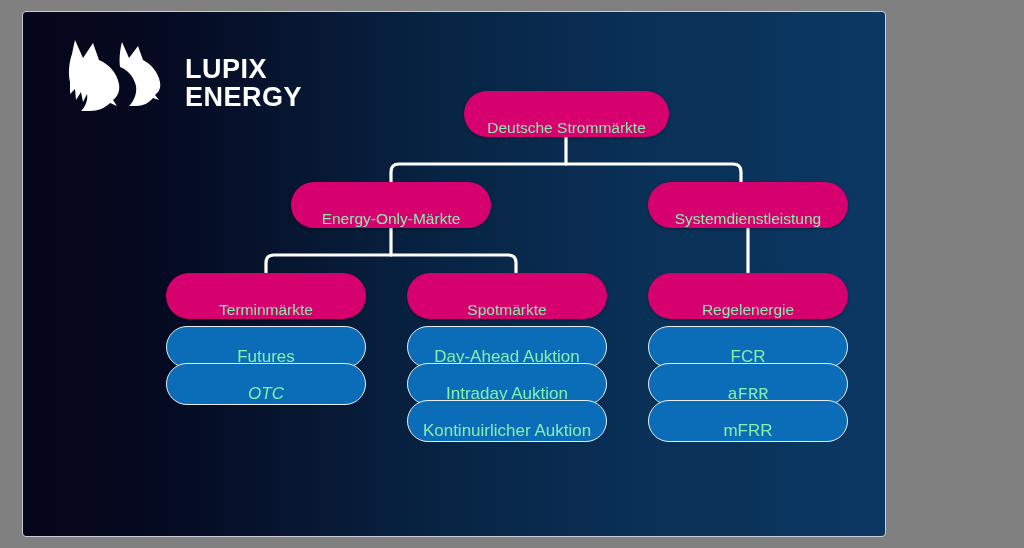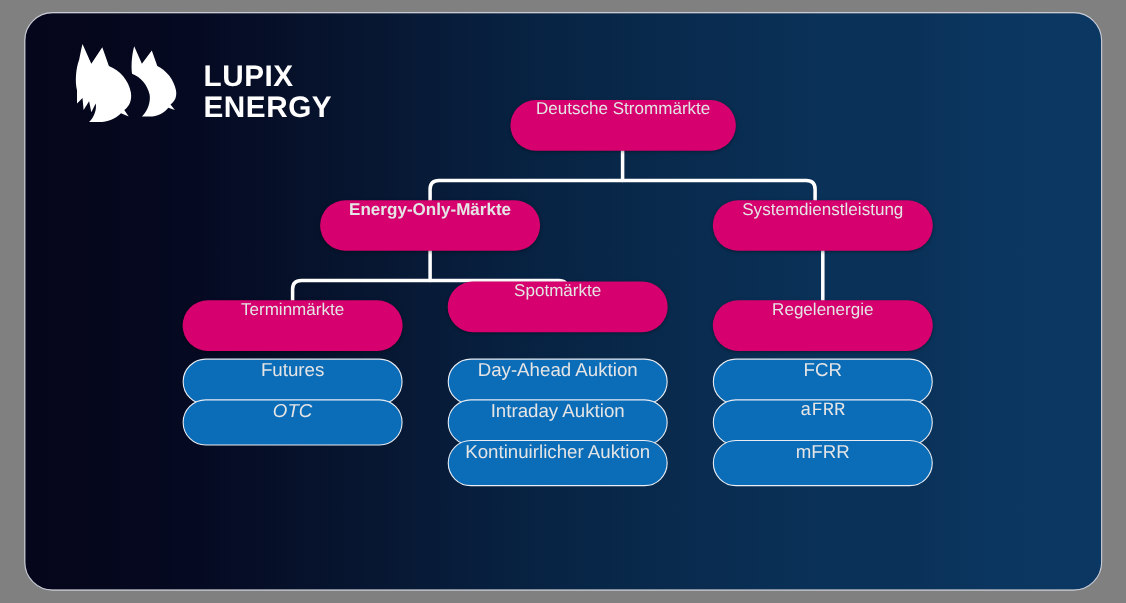--- a/index.html
+++ b/index.html
@@ -20,24 +20,24 @@
     width: 1024px;
     height: 548px;
     background: #808080;
   }
 
   
   #card {
     position: absolute;
     left: 22px;
     top: 11px;
-    width: 980px;
+    width: 864px;
     height: 526px;
     box-sizing: border-box;
-    border-radius: 26px;
+    border-radius: 4px;
     border: 1.5px solid #c9ccd6;
     background: linear-gradient(90deg,
         #05061b 0%,
         #05071d 8%,
         #050a22 16%,
         #061029 24%,
         #071732 33%,
         #07203f 44%,
         #082748 54%,
         #092c50 64%,
@@ -76,23 +76,23 @@
     width: 980px;
     height: 526px;
     pointer-events: none;
   }
 
   
   .node {
     position: absolute;
     box-sizing: border-box;
     display: flex;
-    align-items: flex-start;
+    align-items: flex-end;
     justify-content: center;
-    color: #e5e5e5;
+    color: #86efac;
     text-align: center;
     white-space: nowrap;
   }
   .node.pink {
     background: #d6006e;
     border-radius: 24px;
     font-size: 15.5px;
     height: 46px;
     box-shadow: 0 1px 3px rgba(0,0,0,0.35);
   }
@@ -155,31 +155,31 @@
         <path d="M243 272 L243 251 Q243 243 251 243 L485 243 Q493 243 493 251 L493 272"></path>
 
         <path d="M725 216 L725 272"></path>
       </g>
     </svg>
 
     <div class="node pink" style="left:441px; top:79px; width:205px;">
       <span>Deutsche Strommärkte</span>
     </div>
 
-    <div class="node pink" style="left:268px; top:170px; width:200px;font-weight:bold;">
+    <div class="node pink" style="left:268px; top:170px; width:200px;">
       <span>Energy-Only-Märkte</span>
     </div>
     <div class="node pink" style="left:625px; top:170px; width:200px;">
       <span>Systemdienstleistung</span>
     </div>
 
     <div class="node pink" style="left:143px; top:261px; width:200px;">
       <span>Terminmärkte</span>
     </div>
-    <div class="node pink" style="left:384px; top:244px; width:200px;">
+    <div class="node pink" style="left:384px; top:261px; width:200px;">
       <span>Spotmärkte</span>
     </div>
     <div class="node pink" style="left:625px; top:261px; width:200px;">
       <span>Regelenergie</span>
     </div>
 
     <div class="node blue" style="left:143px; top:314px; width:200px;">
       <span>Futures</span>
     </div>
     <div class="node blue" style="left:143px; top:351px; width:200px;font-style:italic;">

